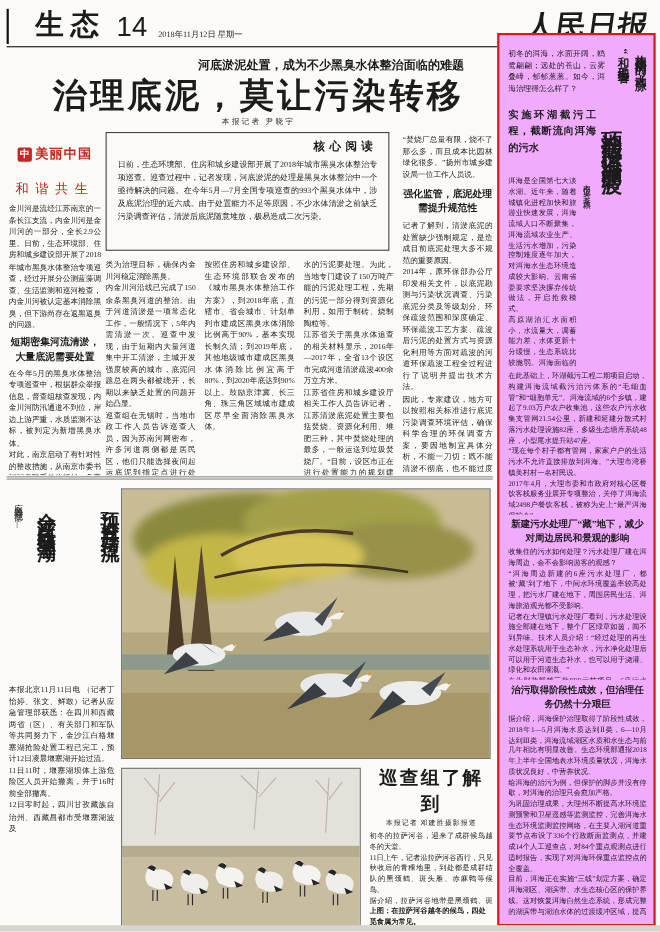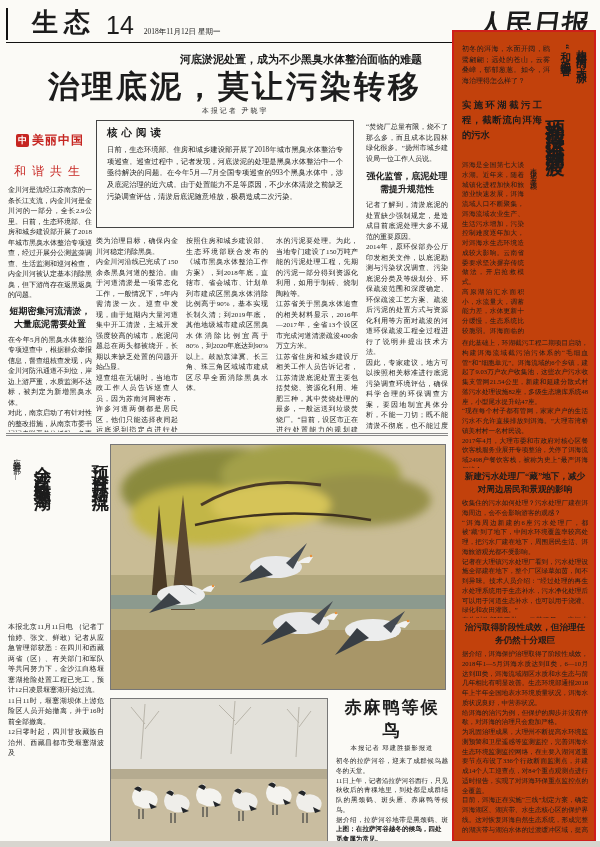--- a/index.html
+++ b/index.html
@@ -15,40 +15,40 @@
   .pageno{font-size:25px;font-family:"Liberation Sans",sans-serif;}
   .date{font-size:7.5px;padding-bottom:3px;color:#222;}
   .masthead{right:10px;top:6px;font-size:27px;font-weight:bold;transform:skewX(-8deg);letter-spacing:1px;}
   .hdr-rule{left:6px;top:42px;width:588px;border-top:1.5px solid #111;}
   
   .kicker{left:72px;top:52px;width:350px;text-align:right;font-size:11px;font-weight:bold;}
   .bigtitle{left:30px;top:66px;width:410px;text-align:center;font-size:31px;font-weight:bold;letter-spacing:3px;}
   .byline{left:60px;top:106px;width:350px;text-align:center;font-size:7px;letter-spacing:2px;color:#333;}
   
   .corebox{left:96px;top:120px;width:258px;height:108px;border:1px solid #444;padding:5px 10px;box-sizing:border-box;}
-  .corebox h3{margin:0 0 4px;text-align:left;font-size:10.5px;letter-spacing:4px;}
+  .corebox h3{margin:0 0 4px;text-align:right;font-size:10.5px;letter-spacing:4px;}
   .body7{font-size:7px;line-height:1.5;}
   .body65{font-size:6.6px;line-height:1.48;}
   .corebox p{margin:0;font-size:7.3px;line-height:1.6;}
   .subhead{font-weight:bold;font-size:9px;line-height:1.45;text-align:center;margin:4px 0;}
   
   .mc-logo{display:flex;align-items:center;justify-content:center;gap:3px;}
   .mc-ico{width:13px;height:13px;background:#c62521;color:#fff;font-size:9px;line-height:13px;text-align:center;border-radius:2px;font-weight:bold;}
   .mc-t1{color:#c62521;font-weight:bold;font-size:12px;letter-spacing:1px;}
   .mc-t2{color:#c62521;font-size:12px;letter-spacing:6px;text-align:center;margin-top:14px;}
   
   .dsep{left:6px;top:433px;width:442px;border-top:3px double #8a8a8a;}
   
   .v{writing-mode:vertical-rl;}
   .flood-title{font-size:17px;font-weight:bold;letter-spacing:4px;line-height:1.7;}
   .dept{font-size:8px;letter-spacing:2px;color:#222;}
   
   .photo{border:1px solid #777;box-sizing:border-box;background:#ccc;}
   
-  .redbox{left:452px;top:30px;width:144px;height:812px;border:2.5px solid #cf1f1b;box-sizing:border-box;background:#c2410c;}
+  .redbox{left:452px;top:30px;width:144px;height:812px;border:2.5px solid #cf1f1b;box-sizing:border-box;background:#f0abfc;}
   .erhai-title{font-size:19px;font-weight:bold;letter-spacing:3px;}
   .erhai-kicker{font-size:10.5px;font-weight:bold;line-height:1.5;letter-spacing:2px;}
   .redsub{font-weight:bold;font-size:8.6px;line-height:1.5;text-align:center;}
   .ledebold{font-weight:bold;font-size:9.3px;line-height:1.6;}
   
   .pa-title{font-size:17px;font-weight:bold;text-align:center;letter-spacing:2px;}
   .pa-byline{font-size:6.3px;text-align:center;letter-spacing:1px;margin:2px 0 3px;}
   .cap{font-weight:bold;}
   .foot-edge{left:0;top:841px;width:600px;height:6px;background:#d8d5cf;}
 </style>
@@ -226,21 +226,21 @@
             <path d="M5 2 q4 -5 8 0 l-2 3 Z" fill="#23262a"></path>
             <path d="M20 16 l8 4 -6 2 Z" fill="#23262a"></path>
             <line x1="10" y1="22" x2="10" y2="32" stroke="#23262a"></line>
             <line x1="14" y1="22" x2="14" y2="32" stroke="#23262a"></line>
           </g>
       </g>
     </svg>
   </div>
 
   <div class="abs cl" style="left:336px;top:696px;width:112px;height:148px;">
-    <div class="pa-title">赤麻鸭等候鸟</div>
+    <div class="pa-title">巡查组了解到</div>
     <div class="pa-byline">本报记者  邓建胜摄影报道</div>
     <div class="body65 jt pre" style="height:68px;overflow:hidden;">初冬的拉萨河谷，迎来了成群候鸟越冬的天堂。
 11日上午，记者沿拉萨河谷西行，只见秋收后的青稞地里，到处都是成群结队的黑颈鹤、斑头雁、赤麻鸭等候鸟。
 据介绍，拉萨河谷地带是黑颈鹤、斑头雁等高原candidate禽的主要越冬地。每年10月中旬，夏季生活在藏北海拔更高处的黑颈鹤、斑头雁飞抵较为温暖的拉萨河、年楚河河谷地带越冬，直到第二年春天飞回藏北繁殖。
 仅在拉萨河谷地带越冬的黑颈鹤、斑头雁、赤麻鸭、绿头鸭等候鸟就有数万只。其中，全球80%左右的黑颈鹤都选择在这一区域越冬。</div>
     <div class="body65 cap">上图：在拉萨河谷越冬的候鸟，四处觅食属为常见。</div>
     <div class="body65 cap">左图：国家一级保护动物黑颈鹤在农田觅食。</div>
     <svg width="36" height="36" viewBox="0 0 36 36" style="display:block;margin:3px auto 0;">
       <rect width="36" height="36" fill="#fff"></rect>
       <g fill="#111">

